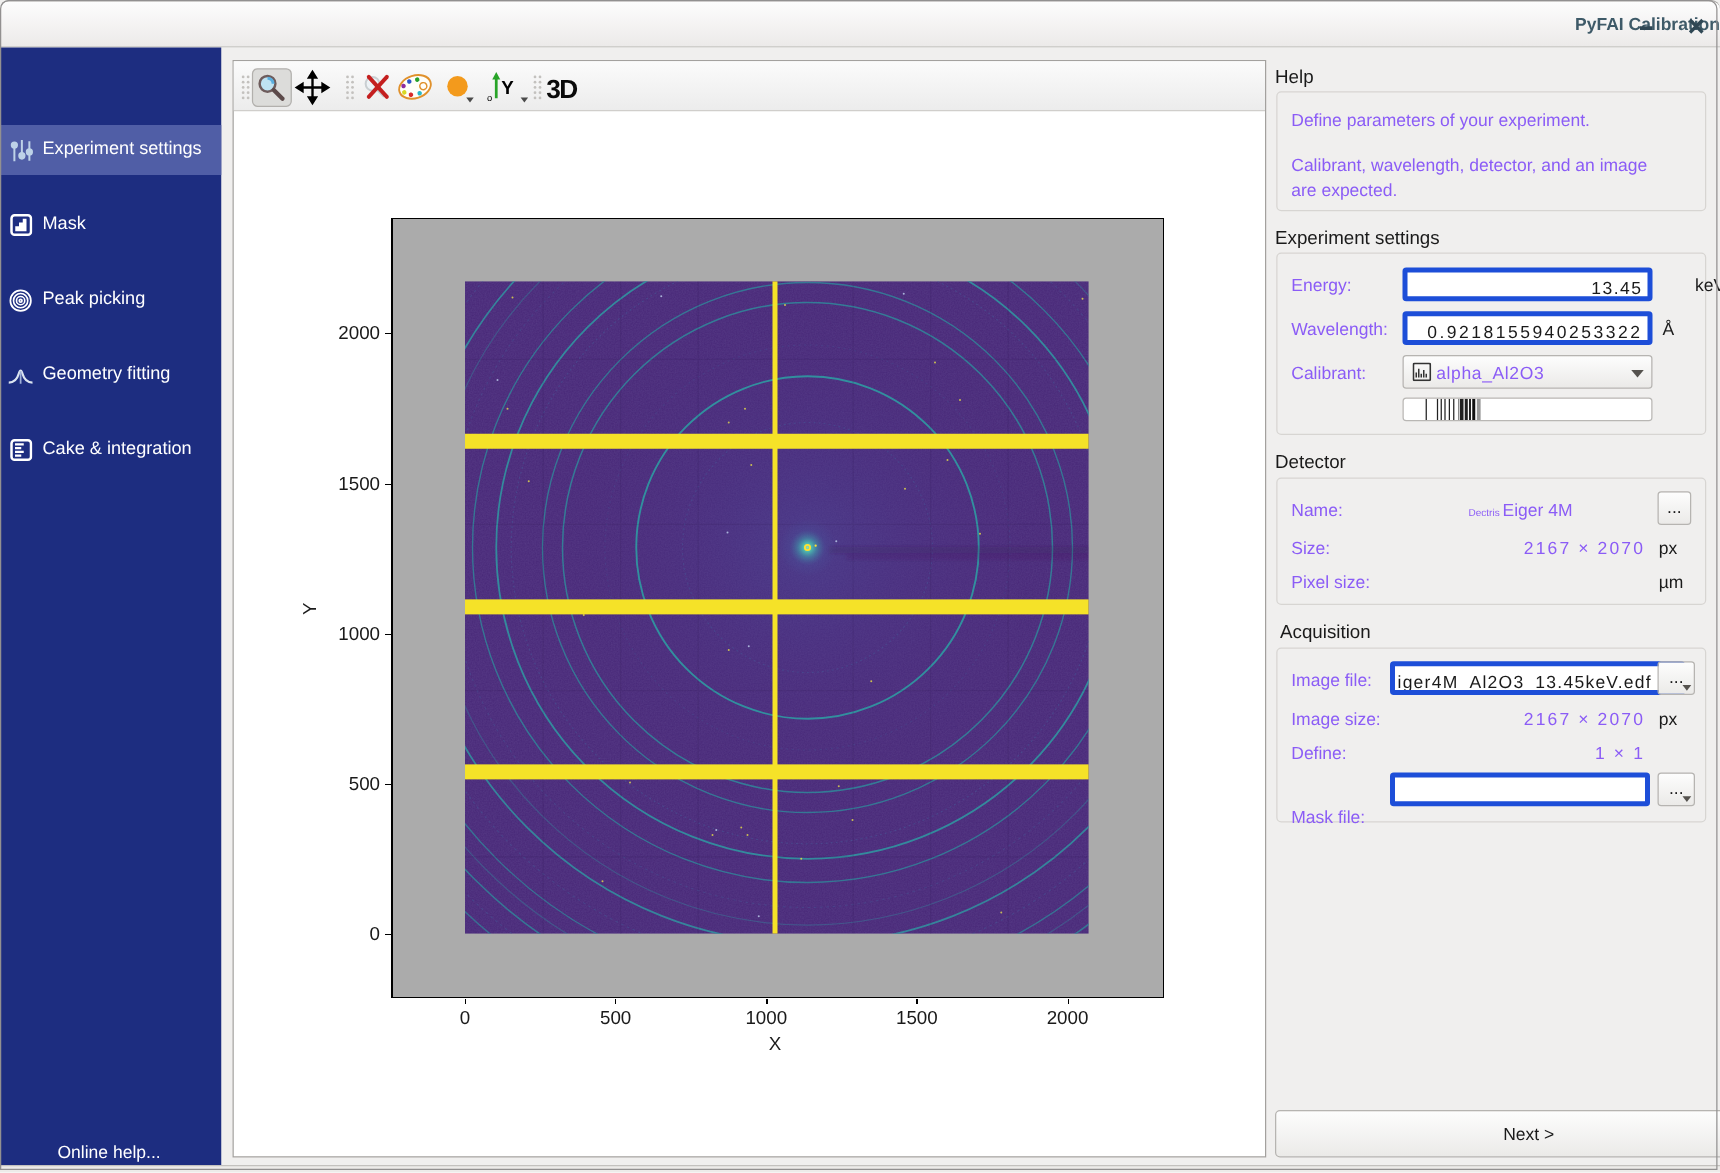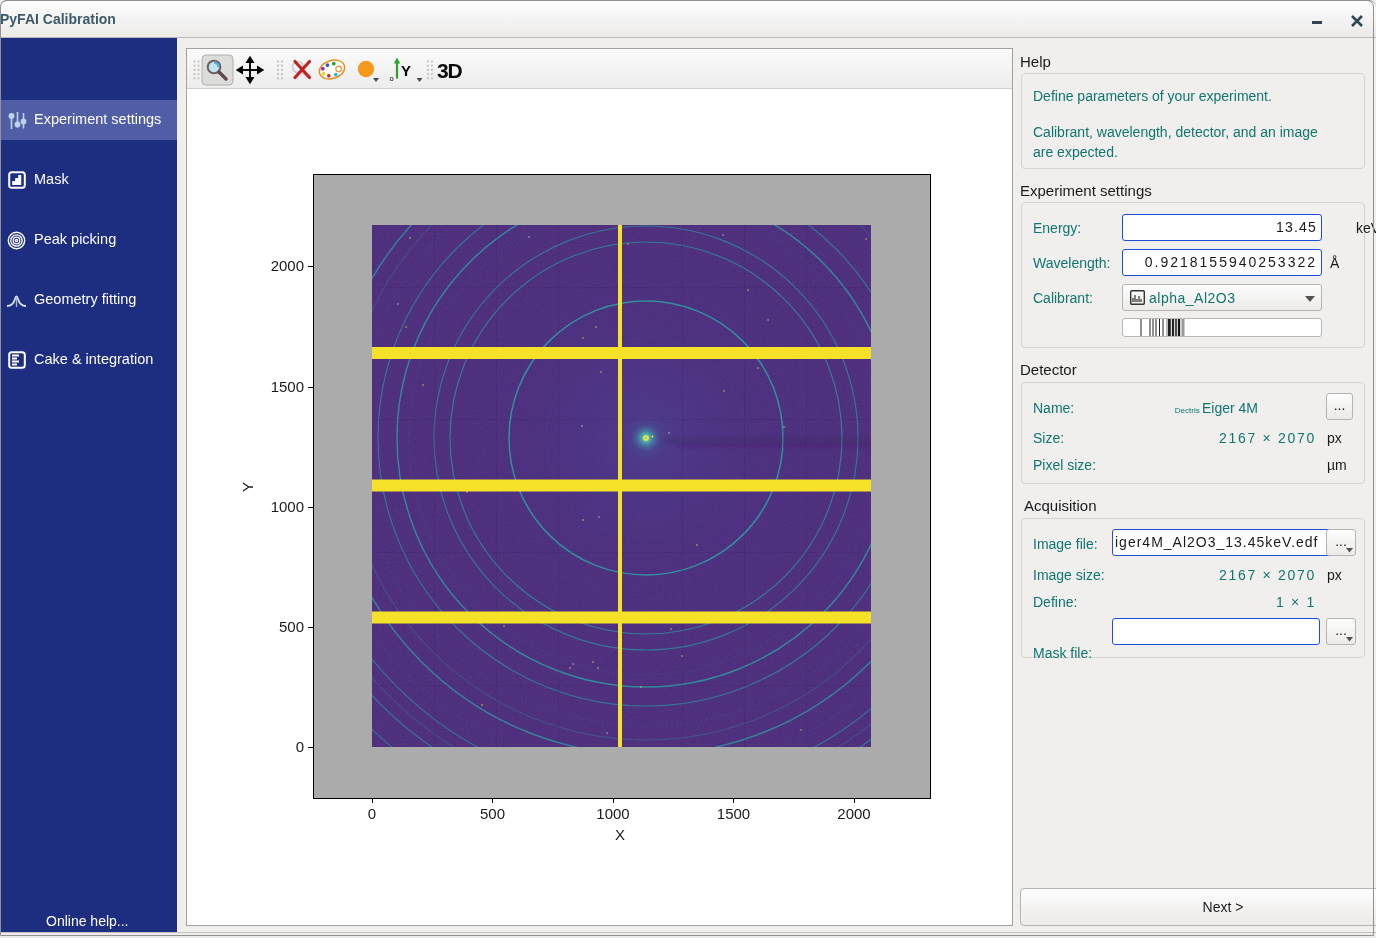--- a/index.html
+++ b/index.html
@@ -1,30 +1,30 @@
 <!DOCTYPE html>
 <html><head><meta charset="utf-8"><style>
 *{margin:0;padding:0;box-sizing:border-box;}
 html,body{width:1376px;height:938px;overflow:hidden;}
 body{font-family:"Liberation Sans",sans-serif;background:#f0efee;position:relative;}
 .abs{position:absolute;}
 #titlebar{left:0;top:0;width:1376px;height:38px;background:linear-gradient(#fdfdfd,#eceae9);border-bottom:1px solid #b9b7b4;border-top:1px solid #9f9d9a;border-radius:7px 7px 0 0;}
-#title{left:0;top:11px;width:1376px;text-align:left;font-size:14px;font-weight:bold;color:#3e5a68;}
+#title{left:0;top:11px;width:1376px;text-align:right;font-size:14px;font-weight:bold;color:#3e5a68;}
 #minbtn{left:1312px;top:21px;width:10px;height:3px;background:#2f4754;}
 #sidebar{left:0;top:38px;width:177px;height:895px;background:#1d2d80;}
 .navitem{left:0;width:177px;height:40px;color:#fff;font-size:14.5px;}
 .navitem .lbl{position:absolute;left:34px;top:11px;}
 .navsel{background:#505ea6;}
 #onlinehelp{left:46px;top:913px;color:#fff;font-size:14px;}
 #central{left:186px;top:48px;width:827px;height:878px;border:1px solid #a3a19e;background:#fff;}
 #toolbar{left:187px;top:49px;width:825px;height:40px;background:linear-gradient(#fbfbfb,#ececec);border-bottom:1px solid #d0cecb;}
 .seclabel{font-size:15px;color:#1a1a1a;white-space:nowrap;}
 .gbox{border:1px solid #d7d5d2;border-radius:4px;}
-.rowlbl{font-size:14px;color:#0f766e;white-space:nowrap;}
-.inp{background:#fff;border:1px solid #1d4ed8;border-radius:3px;font-size:14px;color:#1a1a1a;white-space:nowrap;}
+.rowlbl{font-size:14px;color:#8b5cf6;white-space:nowrap;}
+.inp{background:#fff;border:4px solid #1d4ed8;border-radius:3px;font-size:14px;color:#1a1a1a;white-space:nowrap;}
 .unit{font-size:14px;color:#1a1a1a;}
 .btn{background:linear-gradient(#fdfdfd,#ebeae8);border:1px solid #b6b4b1;border-radius:3px;font-size:14px;color:#1a1a1a;text-align:center;}
 #nextbtn{left:1020px;top:888px;width:406px;height:38px;line-height:36px;border-radius:4px;}
 #statusbar{left:0;top:932px;width:1376px;height:6px;background:#edebe9;border-top:1px solid #c3c1be;}
 </style></head>
 <body>
 <div id="titlebar" class="abs"></div>
 <div id="title" class="abs">PyFAI Calibration</div>
 <div id="minbtn" class="abs"></div>
 <svg class="abs" style="left:1349px;top:13px" width="16" height="16" viewBox="0 0 16 16">

